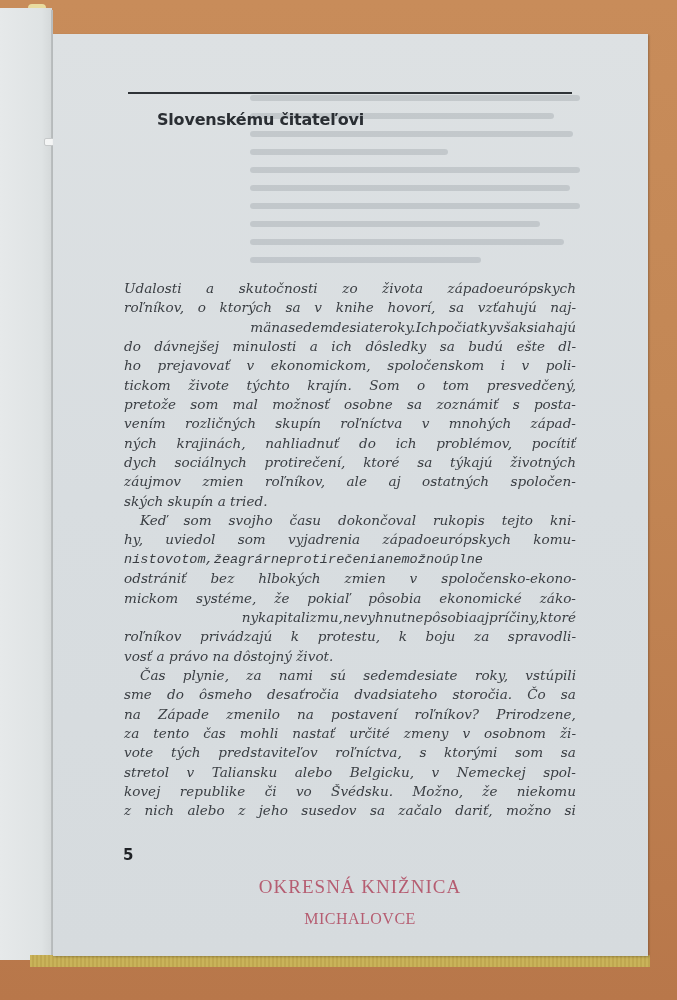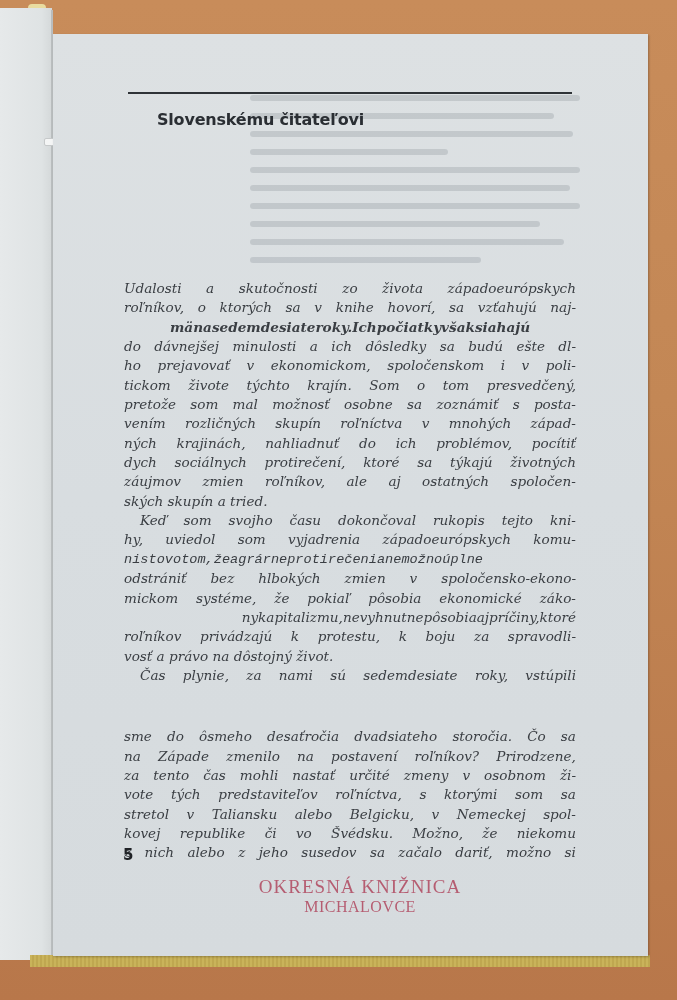--- a/index.html
+++ b/index.html
@@ -63,21 +63,21 @@
   .page-num {
     position: absolute; left: 123px; top: 846px;
     font-family: "DejaVu Sans", sans-serif; font-weight: bold; font-size: 15px;
     color: #1f2226;
   }
   .stamp {
     position: absolute; left: 248px; top: 876px; width: 224px; text-align: center;
     font-family: "Liberation Serif", serif; color: #b0485f; opacity: 0.85;
   }
   .stamp .s1 { font-size: 19px; letter-spacing: 1px; display: block; }
-  .stamp .s2 { font-size: 16px; letter-spacing: 0.5px; display: block; margin-top: 0; }
+  .stamp .s2 { font-size: 16px; letter-spacing: 0.5px; display: block; margin-top: 12px; }
 </style>
 </head>
 <body>
 
 <div class="tab-top"></div>
 <div class="left-page"></div>
 <div class="spine-line"></div>
 <div class="thread"></div>
 <div class="page-bottom-edge"></div>
 
@@ -113,21 +113,21 @@
       <span>o</span>
       <span>ktorých</span>
       <span>sa</span>
       <span>v</span>
       <span>knihe</span>
       <span>hovorí,</span>
       <span>sa</span>
       <span>vzťahujú</span>
       <span>naj-</span>
     </span>
-  <span class="line" style="display: flex; justify-content: center; font-weight: bold;">
+  <span class="line" style="display: flex; justify-content: flex-end;">
       <span>mä</span>
       <span>na</span>
       <span>sedemdesiate</span>
       <span>roky.</span>
       <span>Ich</span>
       <span>počiatky</span>
       <span>však</span>
       <span>siahajú</span>
     </span>
   <span class="line" style="display: flex; justify-content: space-between;">
@@ -278,21 +278,21 @@
   <span class="line indent" style="display: flex; justify-content: space-between;">
       <span>Čas</span>
       <span>plynie,</span>
       <span>za</span>
       <span>nami</span>
       <span>sú</span>
       <span>sedemdesiate</span>
       <span>roky,</span>
       <span>vstúpili</span>
     </span>
-  <span class="line" style="display: flex; justify-content: space-between; margin-top: 42px;">
+  <span class="line" style="display: flex; justify-content: space-between;">
       <span>sme</span>
       <span>do</span>
       <span>ôsmeho</span>
       <span>desaťročia</span>
       <span>dvadsiateho</span>
       <span>storočia.</span>
       <span>Čo</span>
       <span>sa</span>
     </span>
   <span class="line" style="display: flex; justify-content: space-between;">

